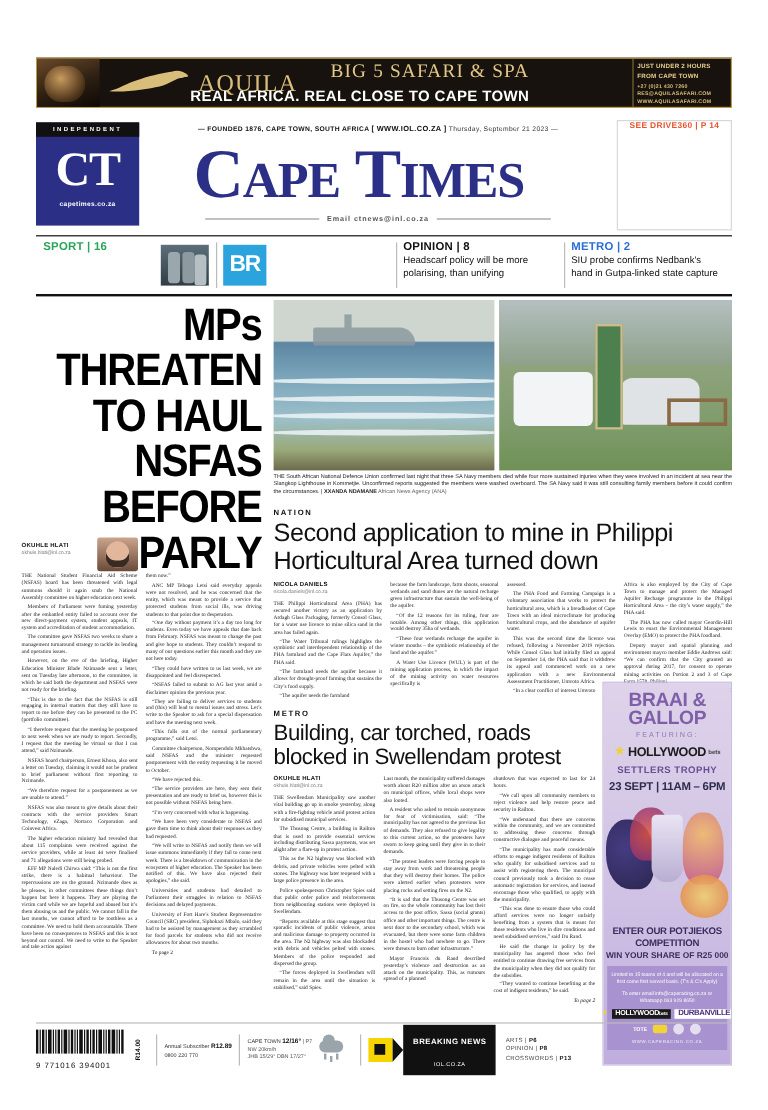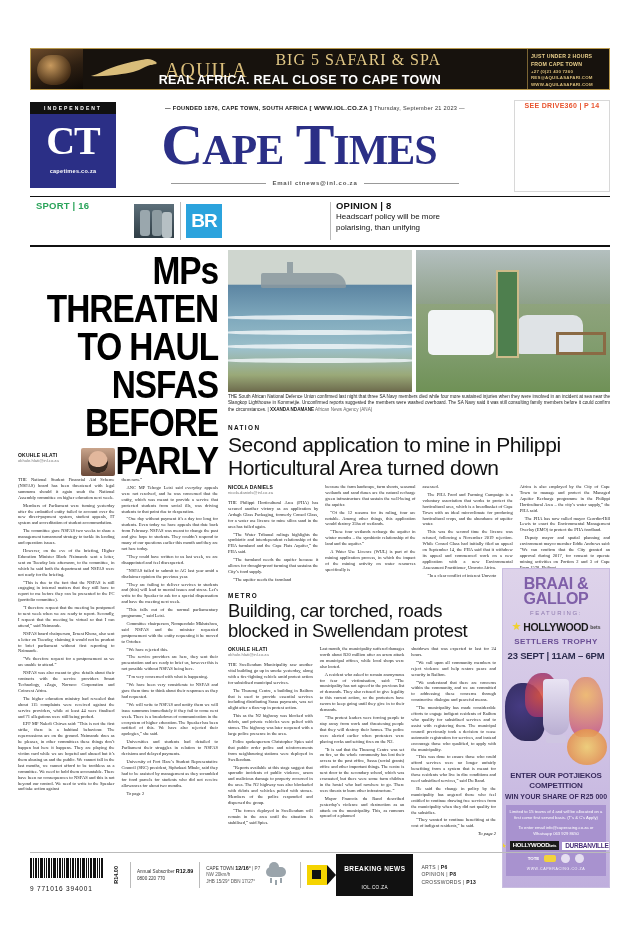--- a/index.html
+++ b/index.html
@@ -226,20 +226,26 @@
       <div class="brlogo">BR</div>
     </div>
 
     <div class="stripcell" style="width:140px;">
       <div class="sec dark">
         <span>OPINION</span> | <span>8</span>
       </div>
       <div class="striptxt">Headscarf policy will be more polarising, than unifying</div>
     </div>
 
+    <div class="stripcell" style="width:140px;">
+      <div class="sec blue">
+        <span>METRO</span> | <span>2</span>
+      </div>
+      <div class="striptxt">SIU probe confirms Nedbank's hand in Gutpa-linked state capture</div>
+    </div>
   </div>
 
   <div class="rule" style="top:245px;width:580px;height:2px;"></div>
 
   <div class="headline">
     <div>MPs THREATEN</div>
     <div>TO HAUL</div>
     <div>NSFAS</div>
     <div>BEFORE PARLY</div>
   </div>

